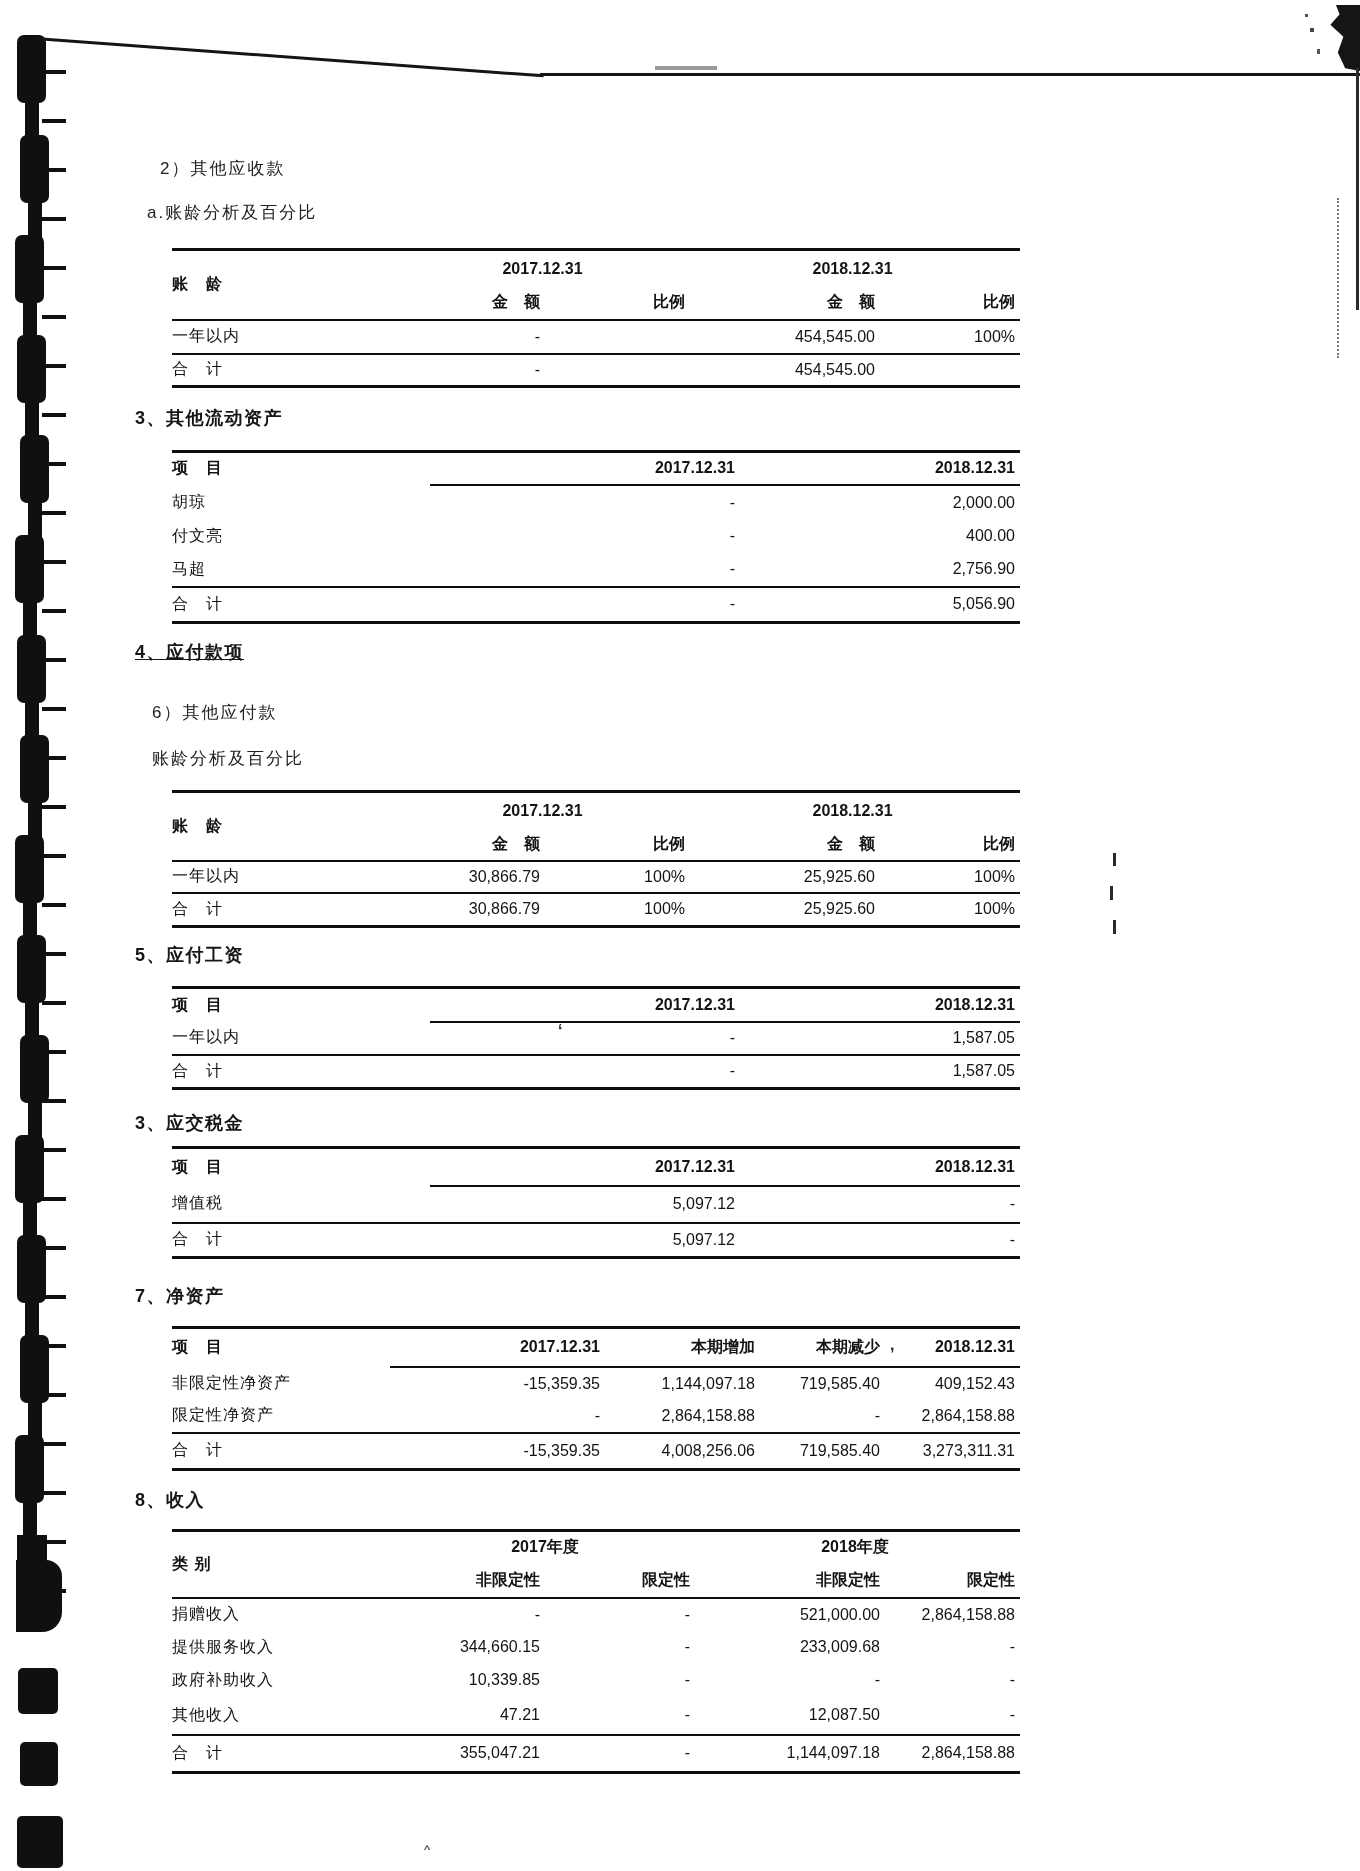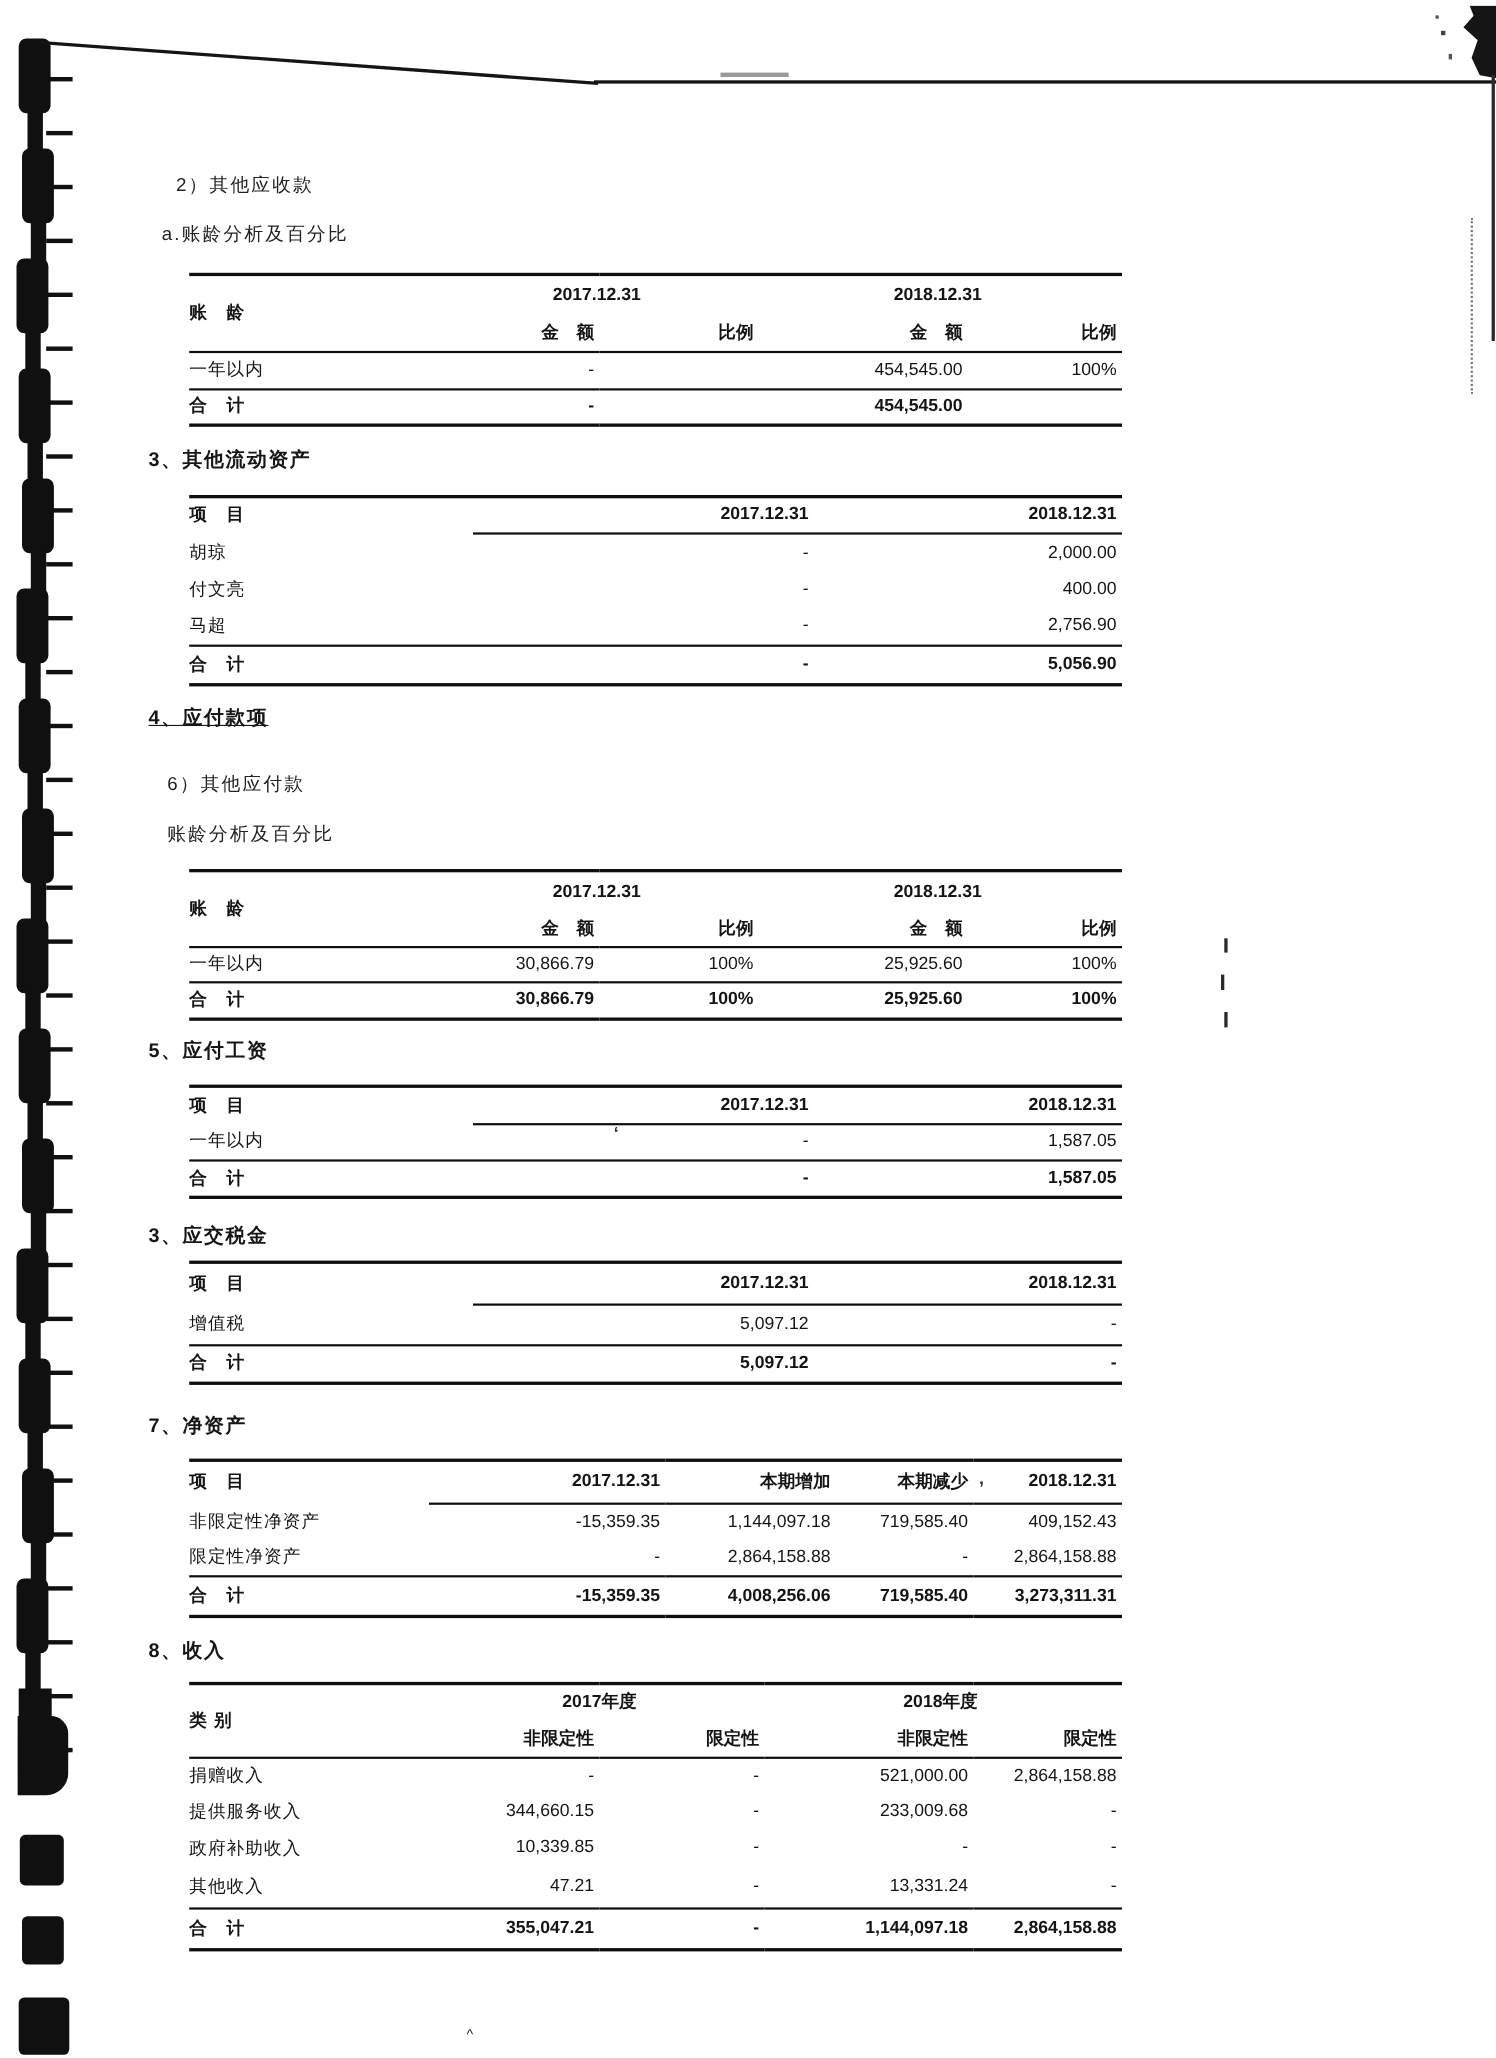--- a/index.html
+++ b/index.html
@@ -14,21 +14,21 @@
   .tbl { position:absolute; left:172px; width:848px; }
   .tbl table { width:100%; border-collapse:collapse; table-layout:fixed;
                border-top:3px solid #0e0e0e; border-bottom:3px solid #0e0e0e; }
   .tbl td { font-size:16px; color:#141414; padding:0 5px 0 0; white-space:nowrap; vertical-align:middle; }
   .lab { text-align:left; padding-left:3px; letter-spacing:1px; }
   .num { text-align:right; }
   .ctr { text-align:center; }
   .bold { font-weight:bold; }
   .cornr { font-weight:bold; border-bottom:2.5px solid #0e0e0e; letter-spacing:1px; }
   tr.hdrrule td { border-bottom:2.5px solid #0e0e0e; }
-  tr.total td { border-top:2px solid #0e0e0e; font-weight:bold; }
+  tr.total td { border-top:2px solid #0e0e0e; font-weight:normal; }
   .gshift { padding-left:60px; }
   .p12 { padding-right:12px; } .p14 { padding-right:14px; } .p20 { padding-right:20px; }
   .p28 { padding-right:28px; } .p32 { padding-right:32px; } .p45 { padding-right:45px; }
 
   .mark { position:absolute; color:#2a2a2a; }
 </style>
 </head>
 <body>
 
 <div class="page">
@@ -383,21 +383,21 @@
         <td class="lab">政府补助收入</td>
         <td class="num">10,339.85</td>
         <td class="num p45">-</td>
         <td class="num p20">-</td>
         <td class="num p28">-</td>
       </tr>
       <tr style="height:38px">
         <td class="lab">其他收入</td>
         <td class="num">47.21</td>
         <td class="num p45">-</td>
-        <td class="num">13,331.24</td>
+        <td class="num">12,087.50</td>
         <td class="num p28">-</td>
       </tr>
       <tr class="total" style="height:38px">
         <td class="lab">合　计</td>
         <td class="num">355,047.21</td>
         <td class="num p45">-</td>
         <td class="num">1,144,097.18</td>
         <td class="num">2,864,158.88</td>
       </tr>
     </tbody>

